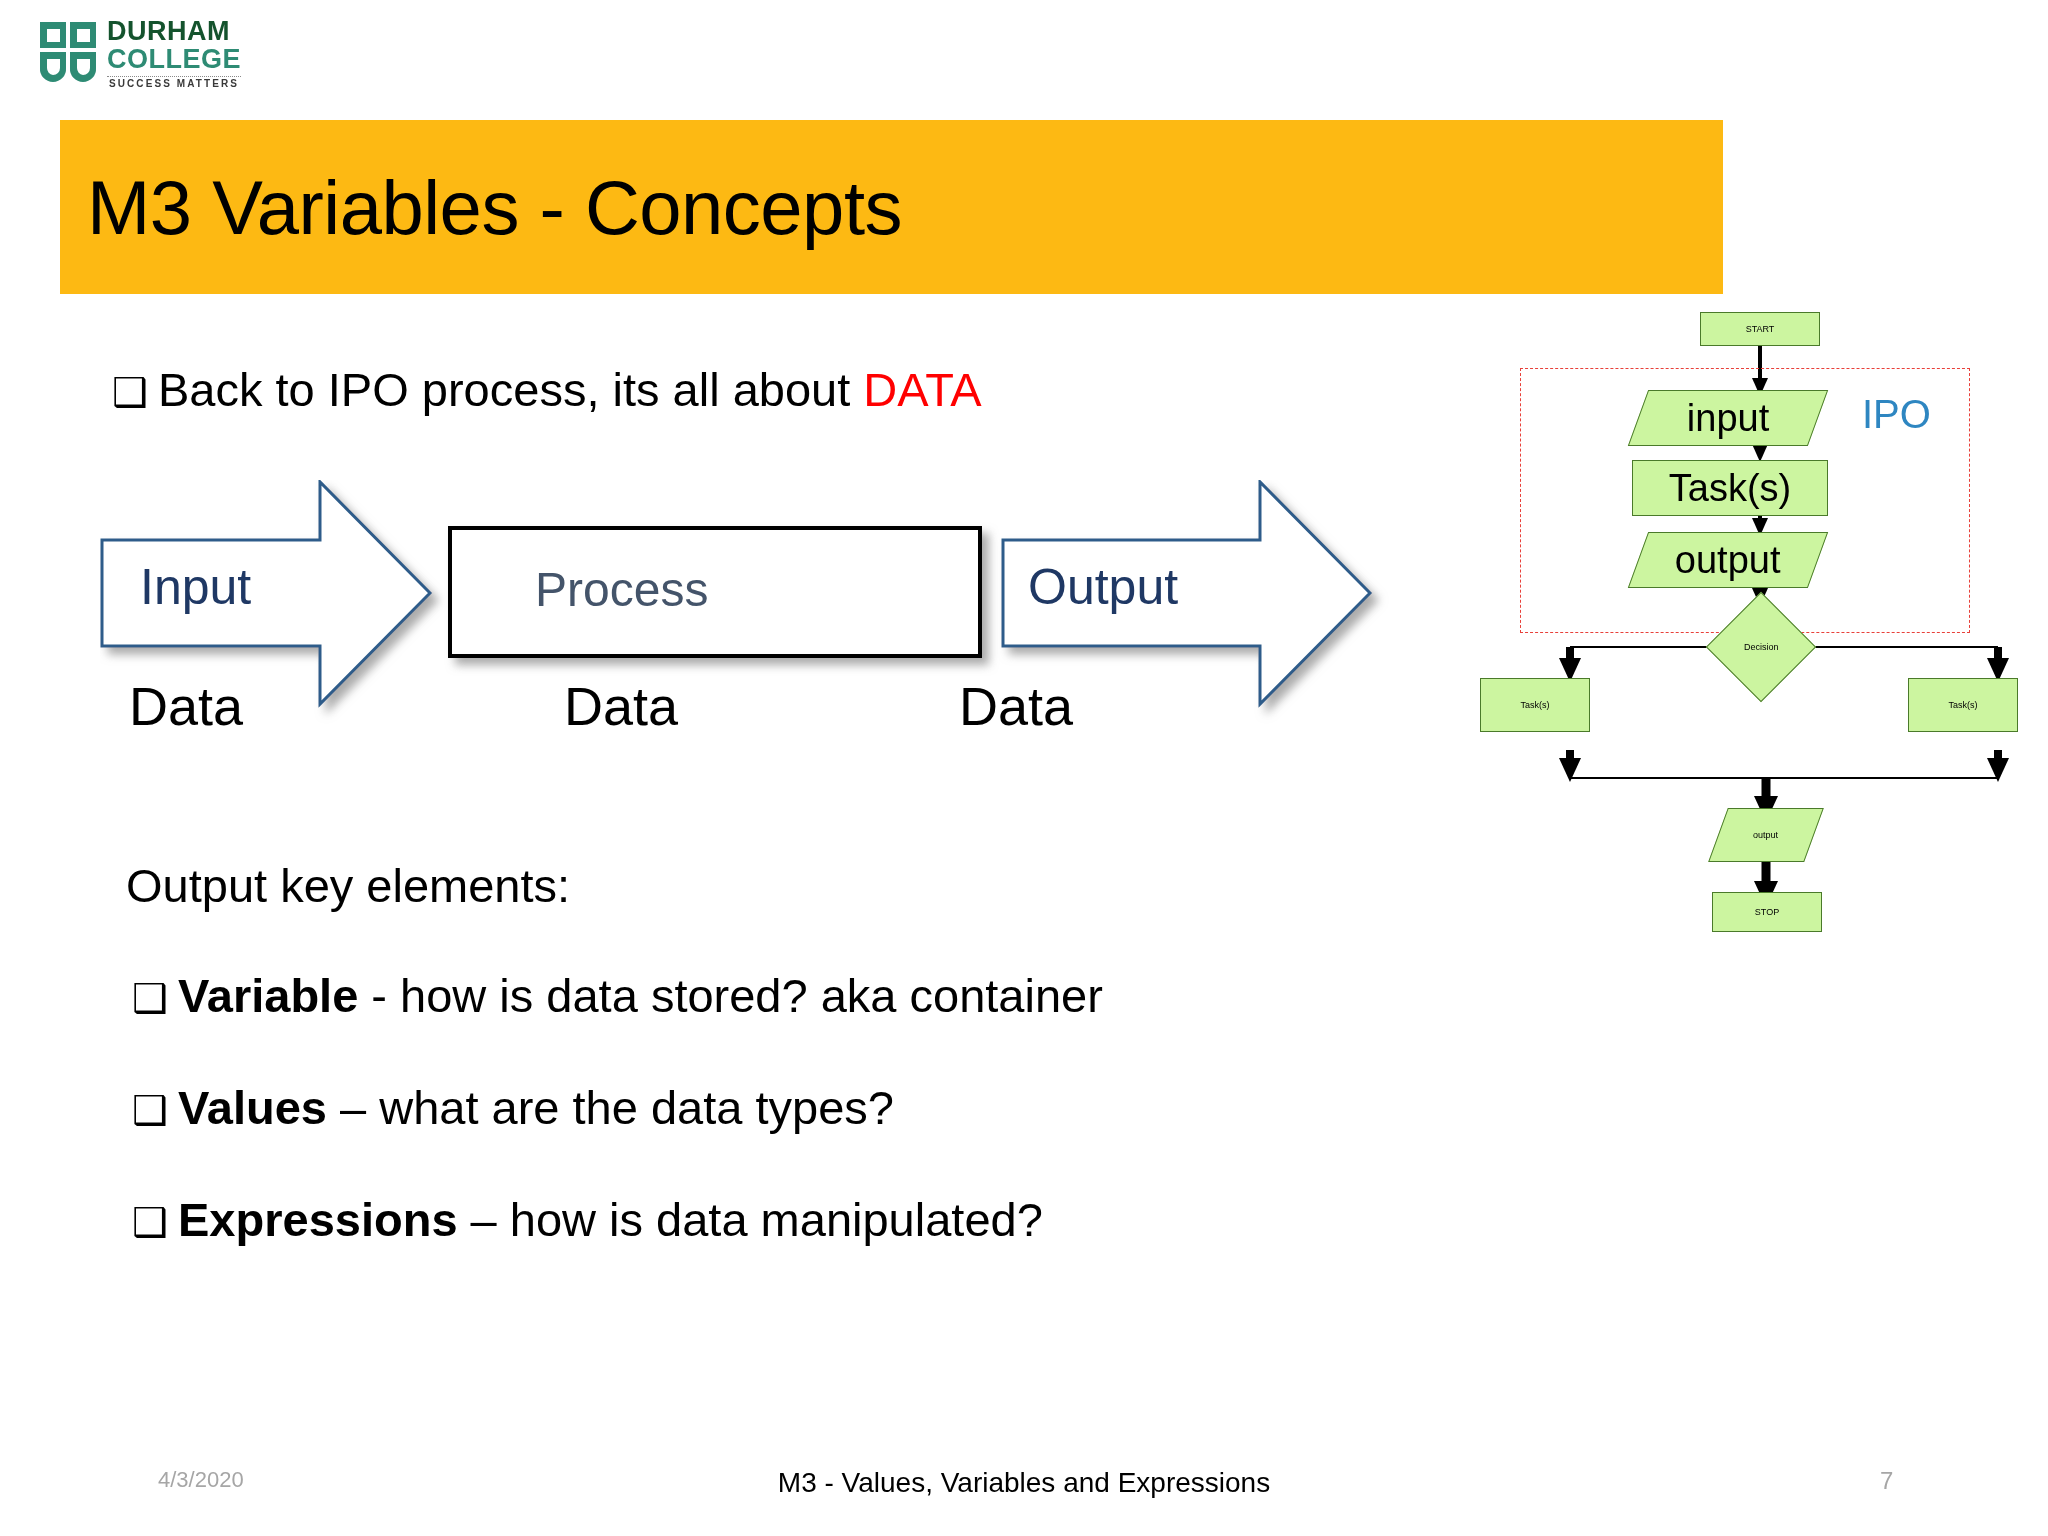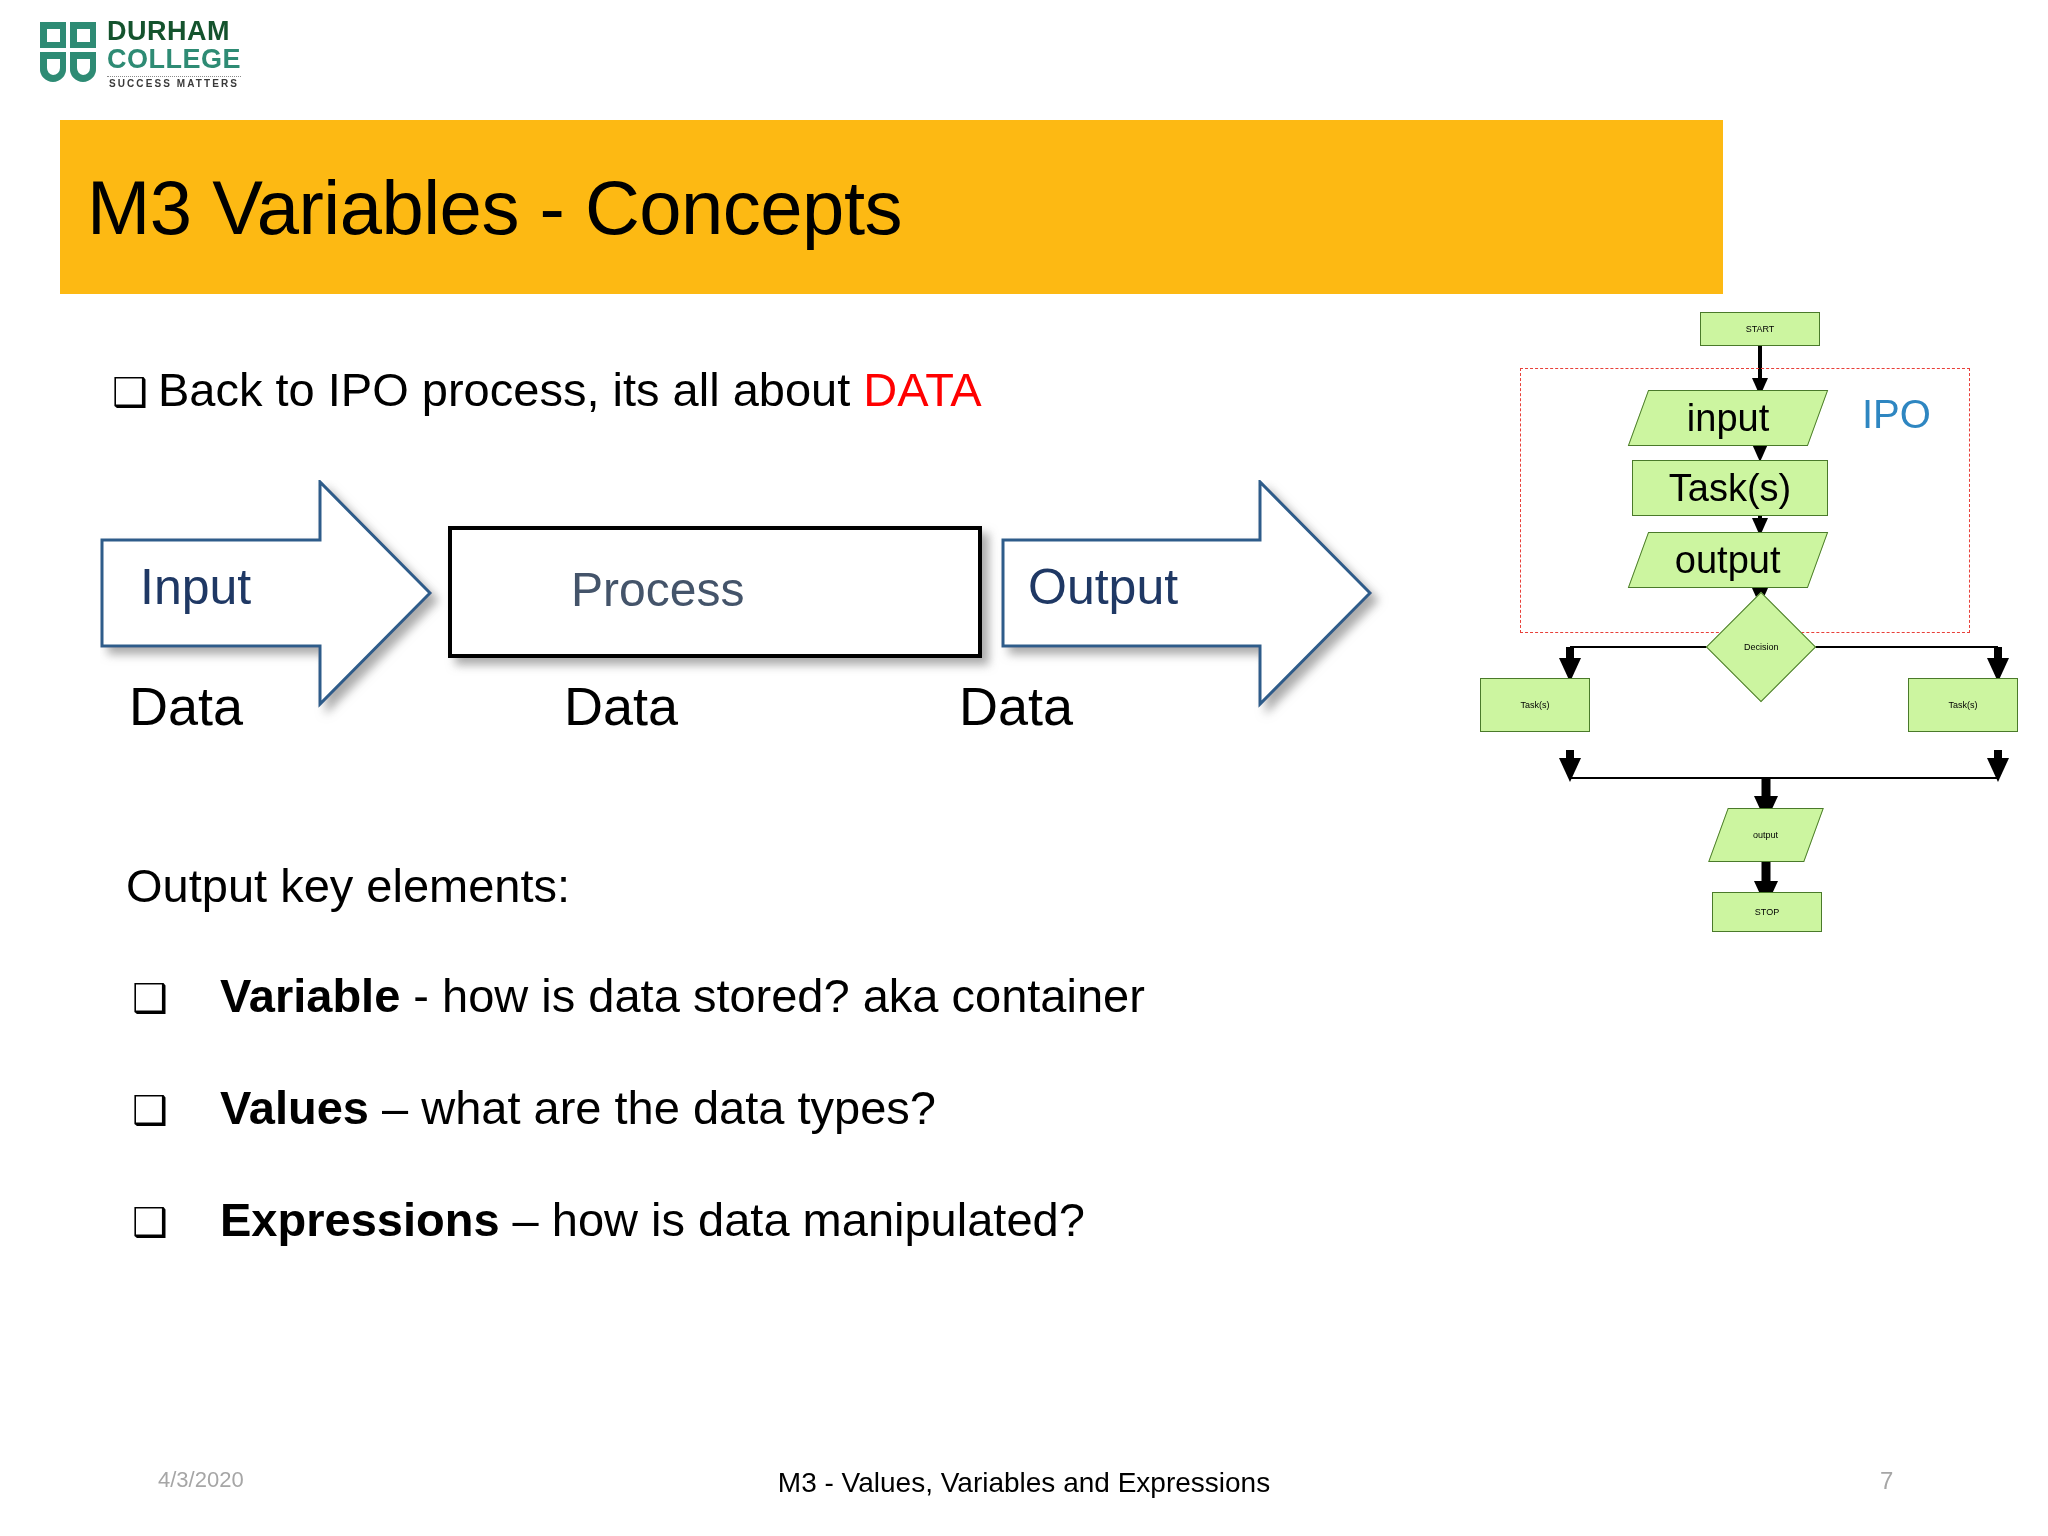--- a/index.html
+++ b/index.html
@@ -102,21 +102,21 @@
     color: #000000;
     line-height: 1;
     width: 46px;
     display: inline-block;
   }
   .btxt {
     font-family: "Liberation Sans", sans-serif;
     font-size: 47px;
     color: #000000;
   }
-  .btxt b { font-weight: bold; margin-left: 42px; }
+  .btxt b { font-weight: bold; }
   .red { color: #FF0000; }
 
   #bullet-ipo  { left: 112px; top: 362px; }
   #three-key {
     position: absolute;
     left: 126px; top: 858px;
     font-family: "Liberation Sans", sans-serif;
     font-size: 47px;
     color: #000000;
     white-space: nowrap;
@@ -266,21 +266,21 @@
       </defs>
 
       <polygon points="2,60 220,60 220,2 330,113 220,224 220,166 2,166" fill="#ffffff" stroke="#2E5C8A" stroke-width="3" filter="url(#sh)"></polygon>
 
       <rect x="350" y="48" width="530" height="128" fill="#ffffff" stroke="#000000" stroke-width="4" filter="url(#sh)"></rect>
 
       <polygon points="903,60 1160,60 1160,2 1270,113 1160,224 1160,166 903,166" fill="#ffffff" stroke="#2E5C8A" stroke-width="3" filter="url(#sh)"></polygon>
     </svg>
 
     <div class="arrowlabel" style="left:40px; top:78px;">Input</div>
-    <div class="proclabel" style="left:435px; top:82px;margin-left:36px;">Process</div>
+    <div class="proclabel" style="left:435px; top:82px;">Process</div>
     <div class="arrowlabel" style="left:928px; top:78px;">Output</div>
 
     <div class="datalabel" style="left:29px;  top:195px;">Data</div>
     <div class="datalabel" style="left:464px; top:195px;">Data</div>
     <div class="datalabel" style="left:859px; top:195px;">Data</div>
   </div>
 
   <div class="flowchart">
 
     <svg width="528" height="660" viewBox="0 0 528 660" style="position:absolute;left:0;top:0;">

